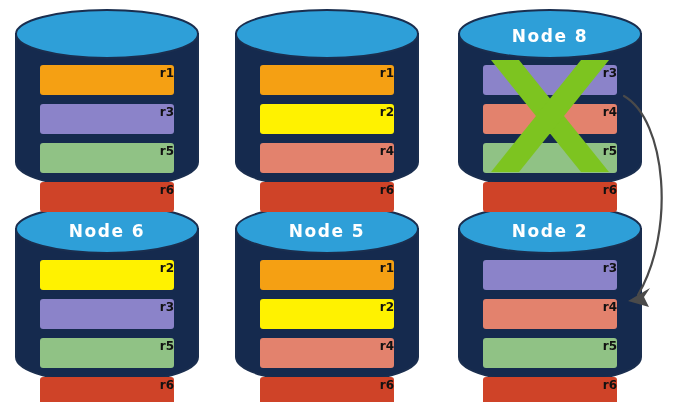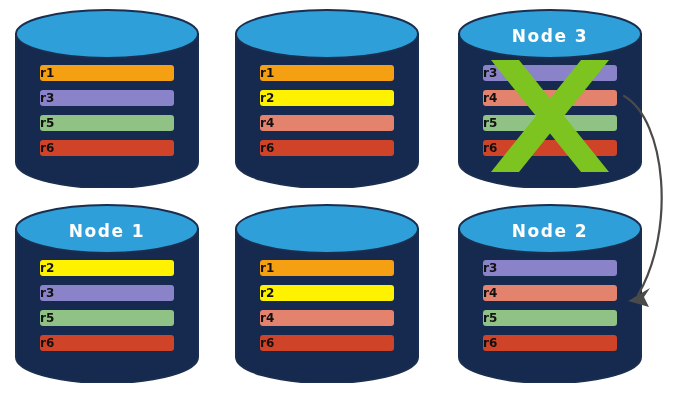--- a/index.html
+++ b/index.html
@@ -46,27 +46,27 @@
     pointer-events: none;
   }
   .records {
     position: absolute;
     left: 28px;
     top: 57px;
     width: 134px;
     z-index: 2;
   }
   .rec {
-    height: 16px;
+    height: 30px;
     margin-bottom: 9px;
     border-radius: 3px;
     color: #111111;
     font-size: 12px;
     font-weight: bold;
-    text-align: left;
+    text-align: right;
     line-height: 16px;
     font-family: "DejaVu Sans", sans-serif;
   }
   .rec:last-child { margin-bottom: 16px; }
   .xmark {
     position: absolute;
     left: 28px;
     top: 38px;
     width: 134px;
     height: 140px;
@@ -108,52 +108,53 @@
         <div class="rec" style="background: rgb(255, 242, 0);">r2</div>
         <div class="rec" style="background: rgb(227, 130, 109);">r4</div>
         <div class="rec" style="background: rgb(207, 67, 40);">r6</div>
       </div>
     </div>
     <div class="node" style="left: 455px; top: 8px;">
       <svg class="cyl-svg" viewBox="0 0 190 180">
         <path d="M 4 26 L 4 154 A 91 26 0 0 0 186 154 L 186 26 Z" fill="#152A4E" stroke="#1A2E4F" stroke-width="2"></path>
         <ellipse cx="95" cy="26" rx="91" ry="24" fill="#2E9FD8" stroke="#1A2E4F" stroke-width="2"></ellipse>
       </svg>
-      <div class="node-title">Node  3</div>
+      <div class="node-title">Node  8</div>
       <div class="records">
         <div class="rec" style="background: rgb(139, 131, 201);">r3</div>
         <div class="rec" style="background: rgb(227, 130, 109);">r4</div>
         <div class="rec" style="background: rgb(144, 194, 133);">r5</div>
         <div class="rec" style="background: rgb(207, 67, 40);">r6</div>
       </div>
       <svg class="xmark" viewBox="0 0 134 140">
         <g fill="#7DC420">
           <polygon points="8,14 36,14 126,126 98,126"></polygon>
           <polygon points="98,14 126,14 36,126 8,126"></polygon>
         </g>
       </svg>
     </div>
     <div class="node" style="left: 12px; top: 203px;">
       <svg class="cyl-svg" viewBox="0 0 190 180">
         <path d="M 4 26 L 4 154 A 91 26 0 0 0 186 154 L 186 26 Z" fill="#152A4E" stroke="#1A2E4F" stroke-width="2"></path>
         <ellipse cx="95" cy="26" rx="91" ry="24" fill="#2E9FD8" stroke="#1A2E4F" stroke-width="2"></ellipse>
       </svg>
-      <div class="node-title">Node  1</div>
+      <div class="node-title">Node  6</div>
       <div class="records">
         <div class="rec" style="background: rgb(255, 242, 0);">r2</div>
         <div class="rec" style="background: rgb(139, 131, 201);">r3</div>
         <div class="rec" style="background: rgb(144, 194, 133);">r5</div>
         <div class="rec" style="background: rgb(207, 67, 40);">r6</div>
       </div>
     </div>
     <div class="node" style="left: 232px; top: 203px;">
       <svg class="cyl-svg" viewBox="0 0 190 180">
         <path d="M 4 26 L 4 154 A 91 26 0 0 0 186 154 L 186 26 Z" fill="#152A4E" stroke="#1A2E4F" stroke-width="2"></path>
         <ellipse cx="95" cy="26" rx="91" ry="24" fill="#2E9FD8" stroke="#1A2E4F" stroke-width="2"></ellipse>
       </svg>
+      <div class="node-title">Node  5</div>
       <div class="records">
         <div class="rec" style="background: rgb(245, 160, 19);">r1</div>
         <div class="rec" style="background: rgb(255, 242, 0);">r2</div>
         <div class="rec" style="background: rgb(227, 130, 109);">r4</div>
         <div class="rec" style="background: rgb(207, 67, 40);">r6</div>
       </div>
     </div>
     <div class="node" style="left: 455px; top: 203px;">
       <svg class="cyl-svg" viewBox="0 0 190 180">
         <path d="M 4 26 L 4 154 A 91 26 0 0 0 186 154 L 186 26 Z" fill="#152A4E" stroke="#1A2E4F" stroke-width="2"></path>

